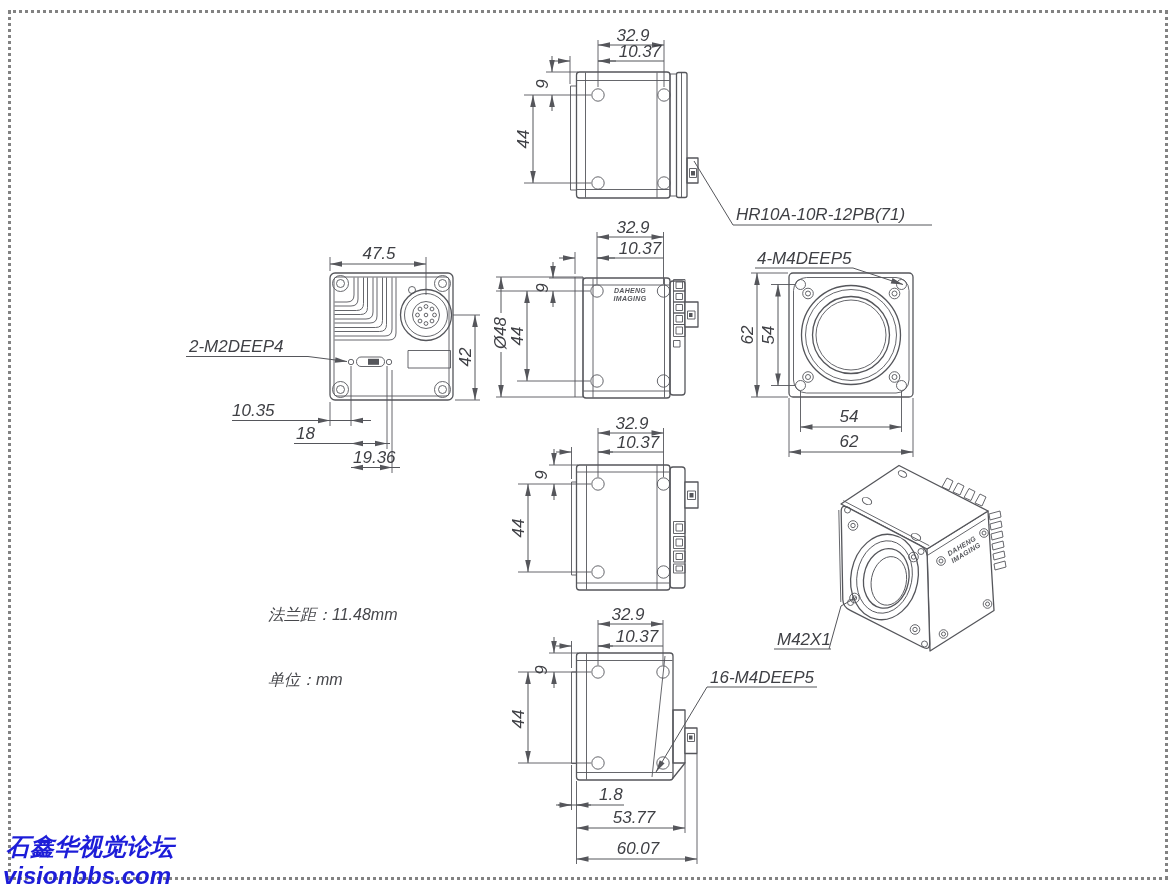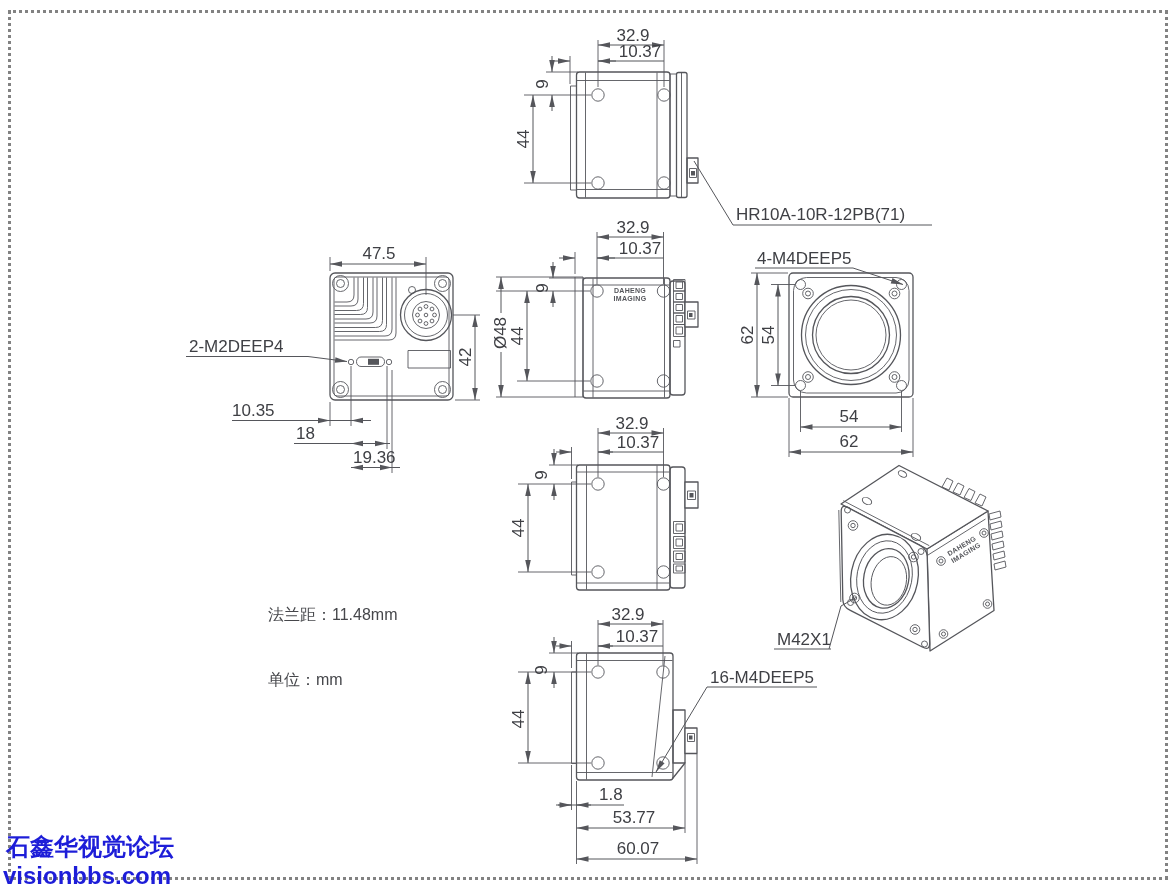--- a/index.html
+++ b/index.html
@@ -1,17 +1,17 @@
 <!DOCTYPE html>
 <html><head>
 <meta charset="utf-8">
 <style>
   html,body{margin:0;padding:0;background:#fff;}
   .stage{position:relative;width:1176px;height:890px;background:#fff;overflow:hidden;
-         font-family:"Liberation Sans",sans-serif;}
+         font-family:"Liberation Sans",sans-serif;font-style:italic;}
   .frame{position:absolute;left:8px;top:10px;right:8px;bottom:10px;
          border:3px dotted #828282;pointer-events:none;}
   svg{position:absolute;left:0;top:0;}
   .ln{stroke:#55565b;fill:none;stroke-width:1.3;stroke-linejoin:round;stroke-linecap:round;}
   .tn{stroke:#55565b;fill:none;stroke-width:0.9;stroke-linejoin:round;}
   .fw{fill:#ffffff;stroke:#55565b;stroke-width:1.3;stroke-linejoin:round;}
   .fwt{fill:#ffffff;stroke:#55565b;stroke-width:0.9;stroke-linejoin:round;}
   .dim{stroke:#55565b;stroke-width:1;fill:none;}
   text{fill:#3f4045;font-family:"Liberation Sans",sans-serif;}
   .dt{font-size:17px;}

